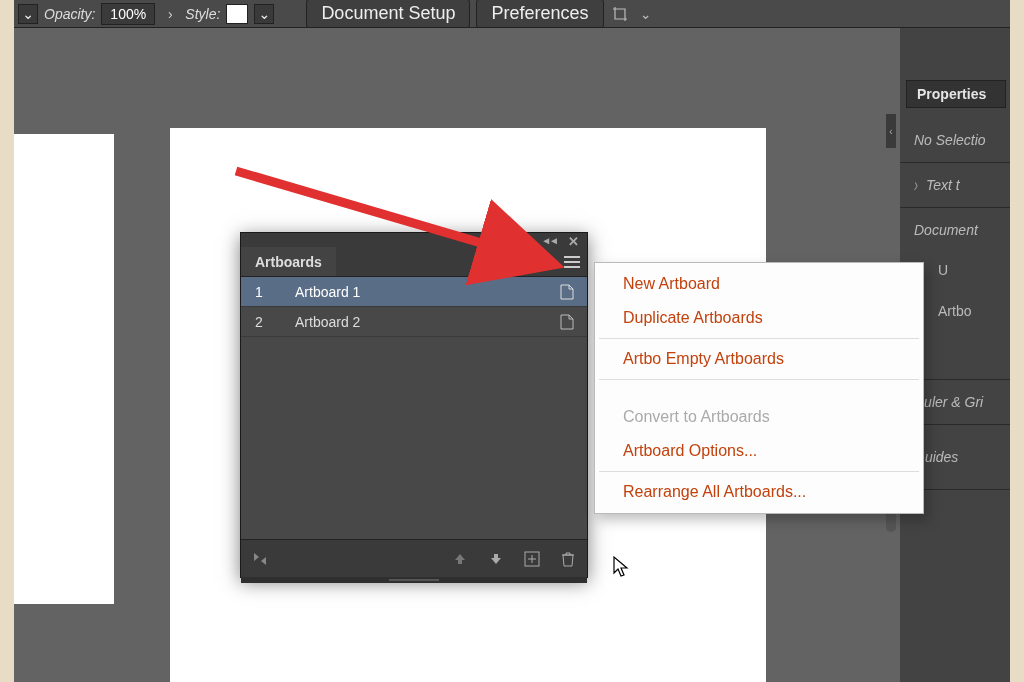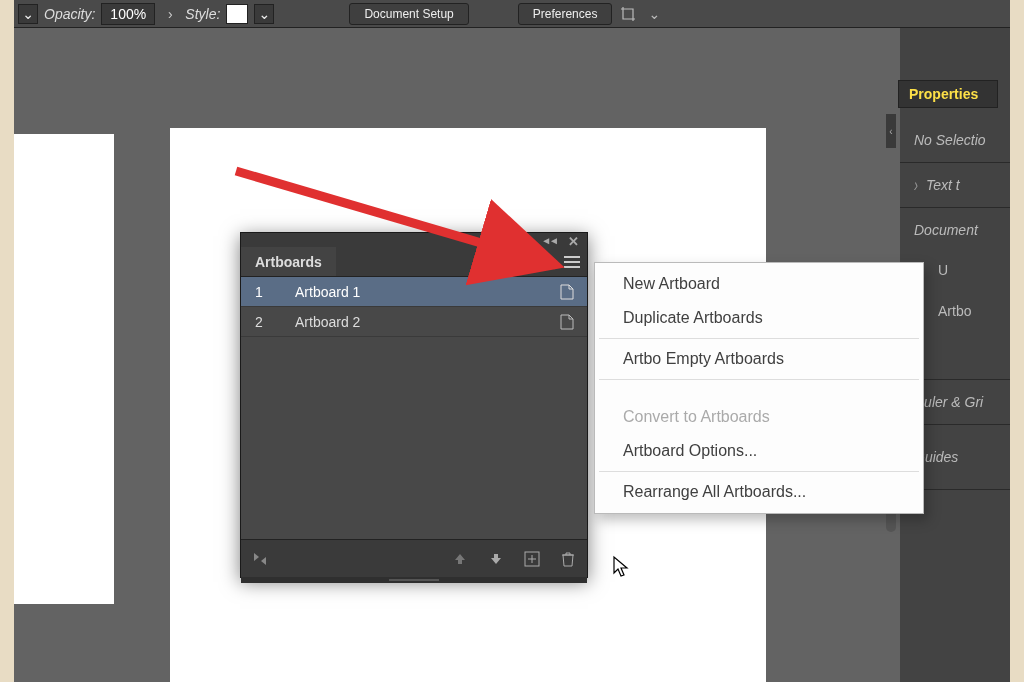--- a/index.html
+++ b/index.html
@@ -11,35 +11,35 @@
   .control-bar {
     position: absolute; left: 0; top: 0; width: 100%; height: 28px;
     background: #4a4a4a; display: flex; align-items: center; gap: 6px;
     padding: 0 4px; color: #eee; font-size: 14px; border-bottom: 1px solid #222;
   }
   .cb-dropdown { width: 20px; height: 20px; background: #3a3a3a; border: 1px solid #222; display:flex; align-items:center; justify-content:center; }
   .cb-label { font-size: 14px; color: #ddd; font-style: italic; }
   .cb-value { padding: 2px 8px; background:#3a3a3a; border:1px solid #222; color:#fff; min-width:54px; text-align:left; }
   .cb-chev { width:18px; display:flex; justify-content:center; color:#ccc; }
   .cb-swatch { width:22px; height:20px; background:#fff; border:1px solid #222; }
-  .cb-btn { padding:3px 14px; background:#3f3f3f; border:1px solid #222; border-radius:3px; color:#eee; font-size:12px;margin-left:43px; }
+  .cb-btn { padding:3px 14px; background:#3f3f3f; border:1px solid #222; border-radius:3px; color:#eee; font-size:18px; }
   .cb-icon { width:20px; height:20px; display:flex; align-items:center; justify-content:center; color:#bbb; }
   .spacer-lg { width:20px; }
   
   
   .canvas-bg { position:absolute; left:0; top:28px; width:calc(100% - 110px); height:calc(100% - 28px); background:#636363; }
   .outer-canvas { position:absolute; left:0; top:106px; width:100px; height:470px; background:#fff; }
   .artboard-canvas { position:absolute; left:156px; top:100px; width:596px; height:560px; background:#fff; }
   
   
   .right-panel {
     position:absolute; right:0; top:28px; width:110px; height:calc(100% - 28px);
     background:#434343; color:#bbb; font-size:14px; padding-top:50px;
   }
-  .rp-header { position:absolute; top:52px; right:12px; width:100px; height:28px; background:#333; color:#fde047; font-weight:bold; display:flex; align-items:center; padding:0 10px; border:1px solid #222;}
+  .rp-header { position:absolute; top:52px; right:4px; width:100px; height:28px; background:#333; color:#e5e5e5; font-weight:bold; display:flex; align-items:center; padding:0 10px; border:1px solid #222;}
   .rp-section { padding:14px 6px 14px 14px; border-bottom:1px solid #2a2a2a; color:#bbb; font-size:14px; white-space:nowrap; overflow:hidden;font-style:italic; }
   .rp-sub { display:flex; align-items:center; gap:8px; }
   .rp-chev { color:#999; font-size:12px; transform:scaleY(1.6); }
   .rp-row { height:36px; display:flex; align-items:center; padding-left:38px; color:#bbb; }
   .rp-scroll { position:absolute; left:-14px; top:468px; width:10px; height:36px; background:#555; border-radius:5px; }
   .rp-collapse { position:absolute; left:-14px; top:86px; width:10px; height:34px; background:#3a3a3a; display:flex; align-items:center; justify-content:center; color:#aaa; font-size:10px;}
   
   
   .panel {
     position:absolute; left:226px; top:232px; width:348px; height:346px;
@@ -68,21 +68,21 @@
   
   .panel-grip { height:6px; background:#2f2f2f; display:flex; justify-content:center; align-items:center;}
   .panel-grip span { width:50px; height:2px; background:#555;}
   
   
   .context-menu {
     position:absolute; left:580px; top:262px; width:330px; background:#fdfdfd;
     border:1px solid #bababa; box-shadow:4px 6px 12px rgba(0,0,0,.25);
     font-size:16px; padding:4px 0;
   }
-  .cm-item { padding:8px 28px; color:#404040; cursor:default;}
+  .cm-item { padding:8px 28px; color:#c2410c; cursor:default;}
   .cm-item.disabled { color:#aaa;margin-top:20px; }
   .cm-sep { height:1px; background:#ddd; margin:3px 4px; }
   
   
   .arrow-svg { position:absolute; left:216px; top:165px; pointer-events:none; }
   
   
   .cursor { position:absolute; left:598px; top:555px; font-size:22px; color:#000; pointer-events:none;}
   .cursor svg { filter: drop-shadow(1px 1px 0 #fff); }
 </style>

